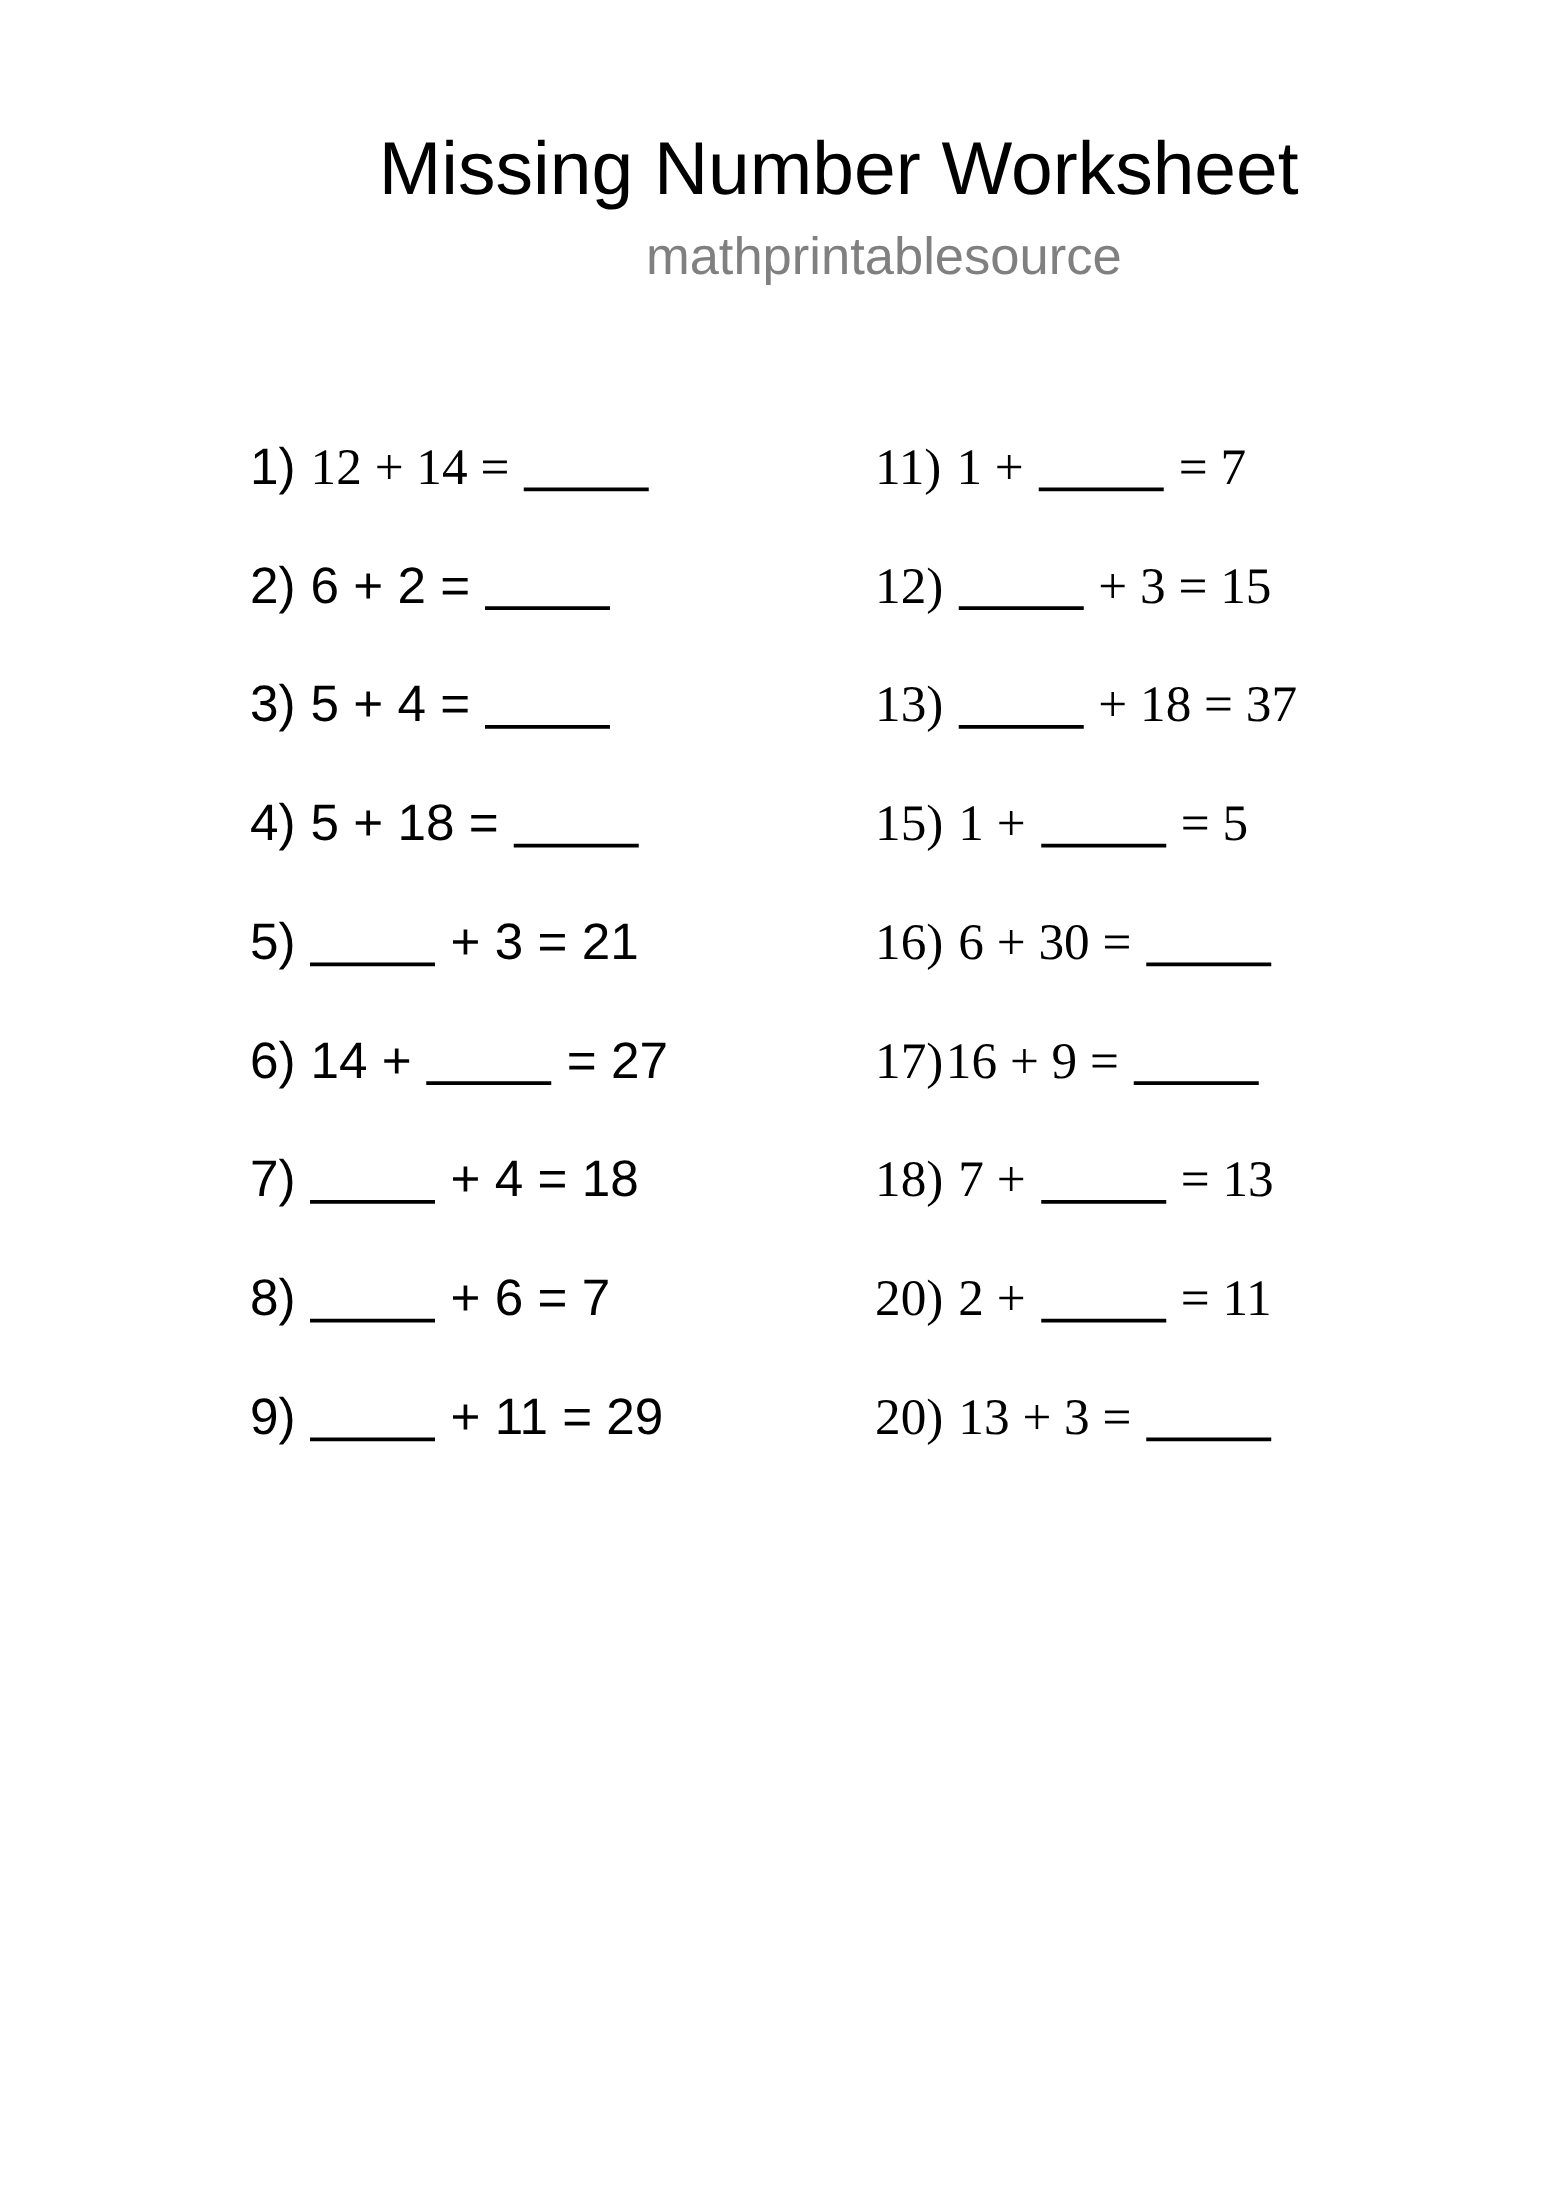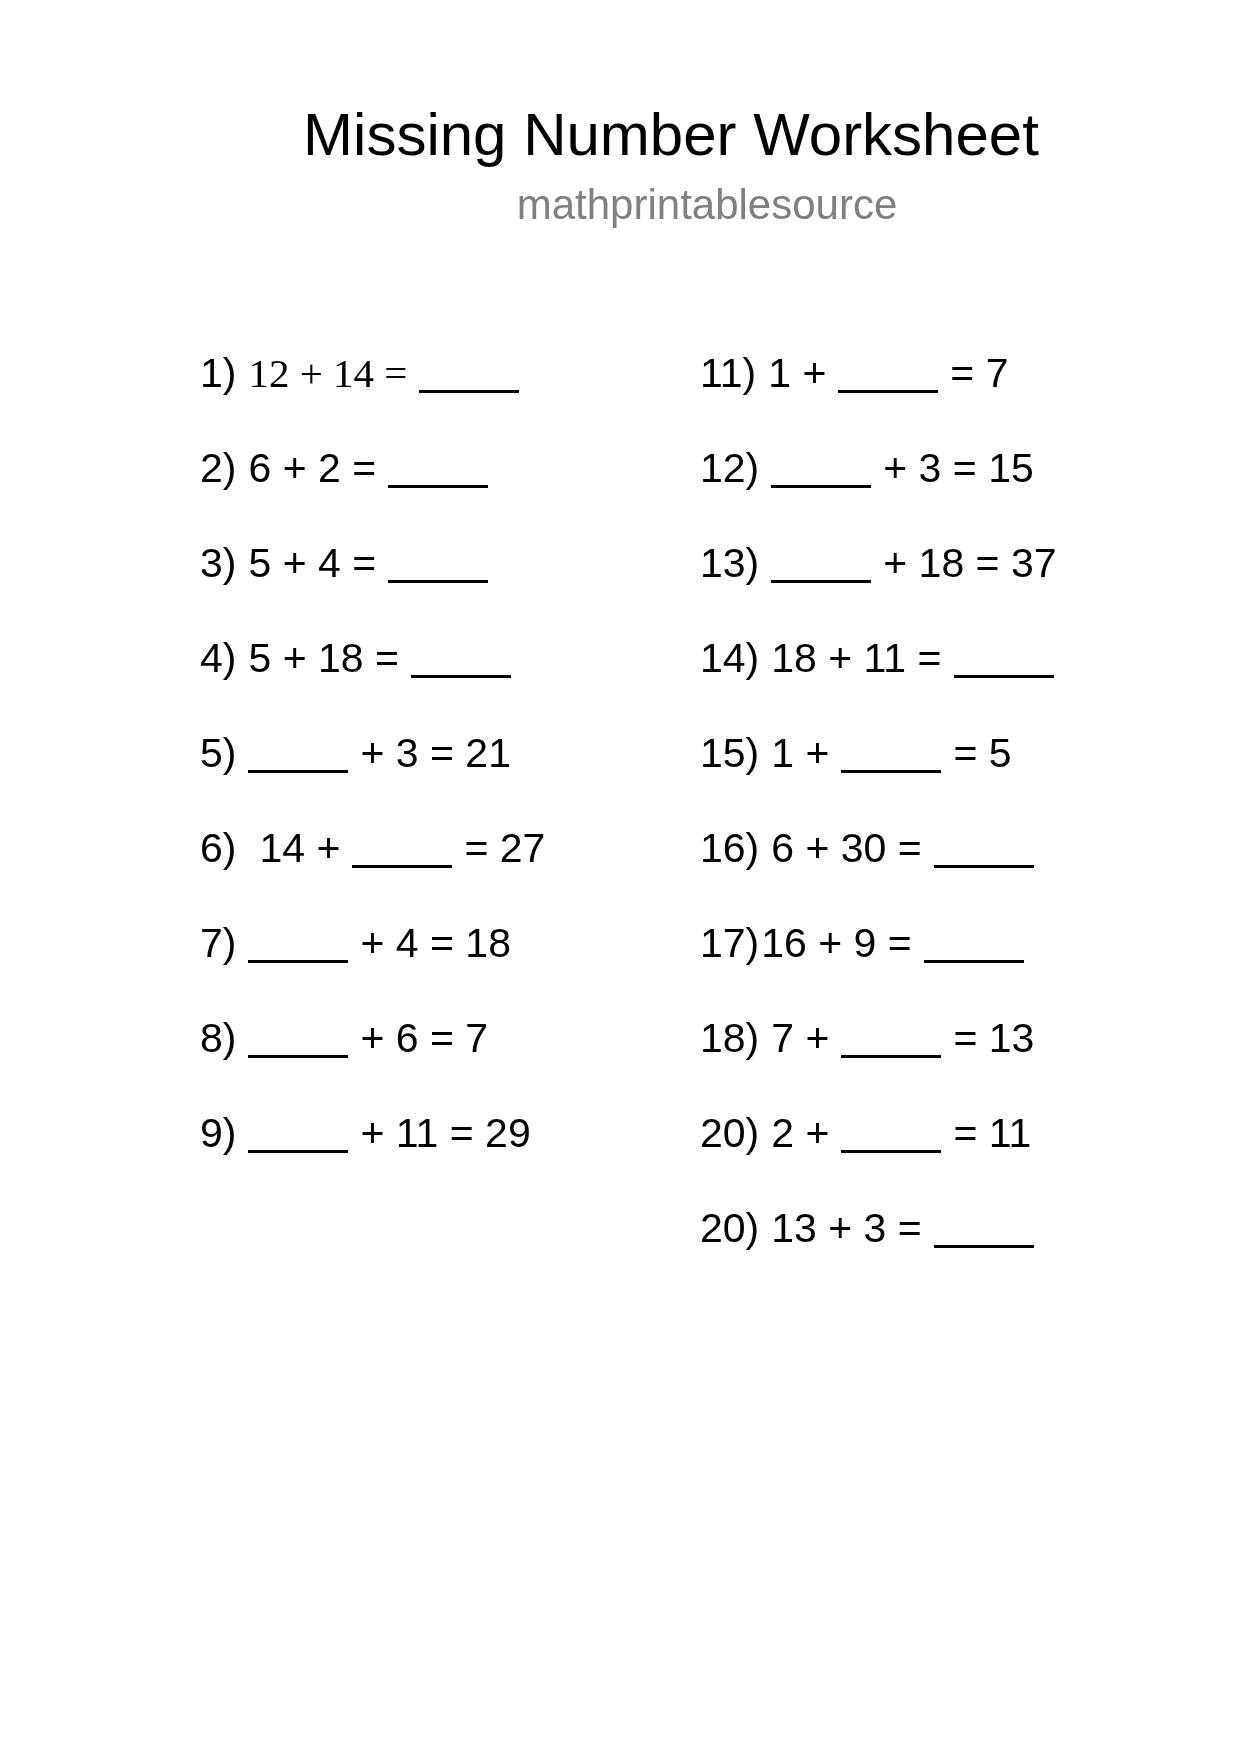--- a/index.html
+++ b/index.html
@@ -12,21 +12,21 @@
       text-align: center; font-size: 60px; line-height: 70px; color: #000;
       white-space: nowrap;
     }
     .subtitle {
       position: absolute; left: 0; width: 1414px; top: 180px;
       text-align: center; font-size: 42px; line-height: 50px; color: #808080;
       white-space: nowrap;
     }
     .col { position: absolute; top: 348px; }
     .col.left { left: 200px; }
-    .col.right { left: 700px; }
+    .col.right { left: 700px; font-family: Liberation Serif, serif; }
     .problem {
       height: 95px; font-size: 41px; line-height: 50px; white-space: pre;
       display: flex; align-items: baseline;
     }
     .blank {
       display: inline-block; width: 100px; height: 4px; border-bottom: 3px solid #000;
       margin: 0 12px; transform: translateY(6px);
     }
   </style>
 </head>
@@ -34,29 +34,28 @@
 
 <div class="title">Missing Number Worksheet</div>
 <div class="subtitle">mathprintablesource</div>
 
 <div class="col left" id="col-left">
     <div class="problem"><span>1)</span><span style="margin-left: 12px; font-family: Liberation Serif, serif;">12 + 14 =</span><span class="blank"></span></div>
     <div class="problem"><span>2)</span><span style="margin-left: 12px;">6 + 2 =</span><span class="blank"></span></div>
     <div class="problem"><span>3)</span><span style="margin-left: 12px;">5 + 4 =</span><span class="blank"></span></div>
     <div class="problem"><span>4)</span><span style="margin-left: 12px;">5 + 18 =</span><span class="blank"></span></div>
     <div class="problem"><span>5)</span><span class="blank"></span><span>+ 3 = 21</span></div>
-    <div class="problem"><span>6)</span><span style="margin-left: 23px;">14 +</span><span class="blank"></span><span>= 27</span></div>
+    <div class="problem"><span>6)</span><span style="margin-left: 12px;">14 +</span><span class="blank"></span><span>= 27</span></div>
     <div class="problem"><span>7)</span><span class="blank"></span><span>+ 4 = 18</span></div>
     <div class="problem"><span>8)</span><span class="blank"></span><span>+ 6 = 7</span></div>
     <div class="problem"><span>9)</span><span class="blank"></span><span>+ 11 = 29</span></div>
   </div>
 <div class="col right" id="col-right">
     <div class="problem"><span>11)</span><span style="margin-left: 12px;">1 +</span><span class="blank"></span><span>= 7</span></div>
     <div class="problem"><span>12)</span><span class="blank"></span><span>+ 3 = 15</span></div>
     <div class="problem"><span>13)</span><span class="blank"></span><span>+ 18 = 37</span></div>
-    <div class="problem"><span>14)</span><span style="margin-left: 12px;">18 + 11 =</span><span class="blank"></span></div>
     <div class="problem"><span>15)</span><span style="margin-left: 12px;">1 +</span><span class="blank"></span><span>= 5</span></div>
     <div class="problem"><span>16)</span><span style="margin-left: 12px;">6 + 30 =</span><span class="blank"></span></div>
     <div class="problem"><span>17)</span><span style="margin-left: 2px;">16 + 9 =</span><span class="blank"></span></div>
     <div class="problem"><span>18)</span><span style="margin-left: 12px;">7 +</span><span class="blank"></span><span>= 13</span></div>
     <div class="problem"><span>20)</span><span style="margin-left: 12px;">2 +</span><span class="blank"></span><span>= 11</span></div>
     <div class="problem"><span>20)</span><span style="margin-left: 12px;">13 + 3 =</span><span class="blank"></span></div>
   </div>
 
 </body></html>

